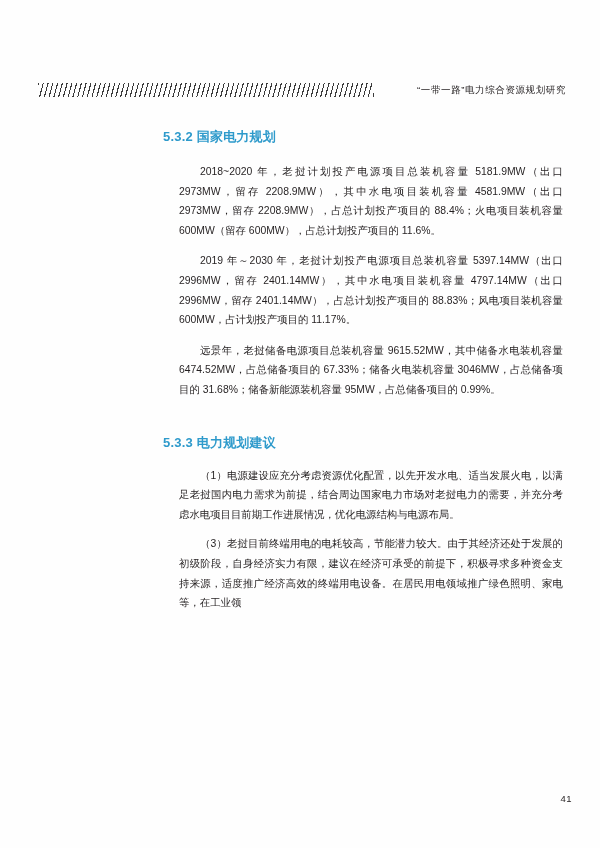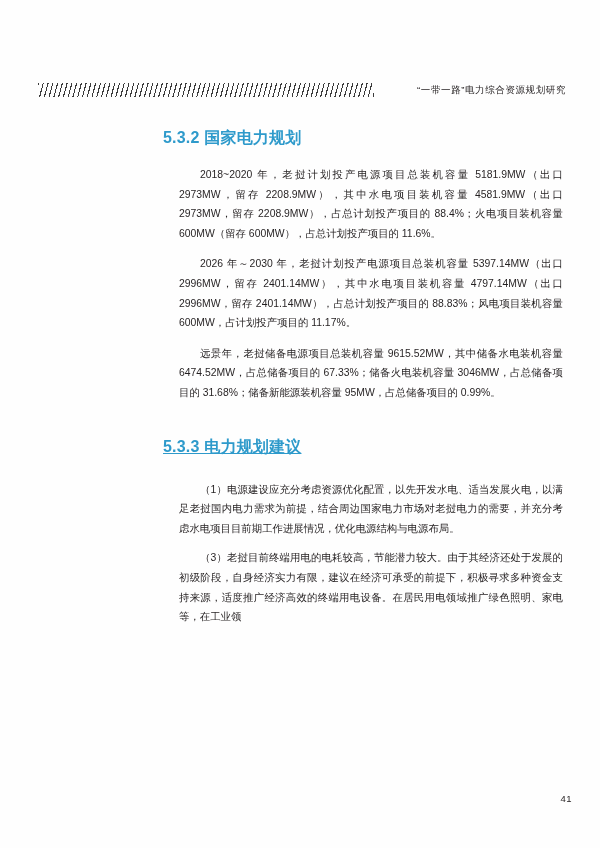--- a/index.html
+++ b/index.html
@@ -54,30 +54,29 @@
 
   
   .content {
     position: absolute;
     top: 128px;
     left: 163px;
     width: 400px;
   }
 
   h2.section-title {
-    font-size: 16px;
+    font-size: 13px;
     font-weight: 700;
     color: #2e9acb;
     margin: 0 0 16px 0;
     letter-spacing: 0.2px;
   }
   h2.section-title.second {
     margin-top: 34px;
-    margin-bottom: 22px;
-    text-decoration: underline;
+    margin-bottom: 14px;
   }
 
   p.para {
     margin: 0 0 11px 16px;
     font-size: 10.4px;
     line-height: 19.6px;
     text-align: justify;
     text-justify: inter-ideograph;
     text-indent: 21px;
     color: #231f20;
@@ -104,21 +103,21 @@
   <div class="header">
     <div class="header-rule"></div>
     <div class="header-title">“一带一路”电力综合资源规划研究</div>
   </div>
 
   <div class="content">
 
     <h2 class="section-title">5.3.2 国家电力规划</h2>
 
     <p class="para">2018~2020 年，老挝计划投产电源项目总装机容量 5181.9MW（出口 2973MW，留存 2208.9MW），其中水电项目装机容量 4581.9MW（出口 2973MW，留存 2208.9MW），占总计划投产项目的 88.4%；火电项目装机容量 600MW（留存 600MW），占总计划投产项目的 11.6%。</p>
-    <p class="para">2026 年～2030 年，老挝计划投产电源项目总装机容量 5397.14MW（出口 2996MW，留存 2401.14MW），其中水电项目装机容量 4797.14MW（出口 2996MW，留存 2401.14MW），占总计划投产项目的 88.83%；风电项目装机容量 600MW，占计划投产项目的 11.17%。</p>
+    <p class="para">2019 年～2030 年，老挝计划投产电源项目总装机容量 5397.14MW（出口 2996MW，留存 2401.14MW），其中水电项目装机容量 4797.14MW（出口 2996MW，留存 2401.14MW），占总计划投产项目的 88.83%；风电项目装机容量 600MW，占计划投产项目的 11.17%。</p>
     <p class="para">远景年，老挝储备电源项目总装机容量 9615.52MW，其中储备水电装机容量 6474.52MW，占总储备项目的 67.33%；储备火电装机容量 3046MW，占总储备项目的 31.68%；储备新能源装机容量 95MW，占总储备项目的 0.99%。</p>
 
     <h2 class="section-title second">5.3.3 电力规划建议</h2>
 
     <p class="para tight">（1）电源建设应充分考虑资源优化配置，以先开发水电、适当发展火电，以满足老挝国内电力需求为前提，结合周边国家电力市场对老挝电力的需要，并充分考虑水电项目目前期工作进展情况，优化电源结构与电源布局。</p>
     <p class="para tight">（3）老挝目前终端用电的电耗较高，节能潜力较大。由于其经济还处于发展的初级阶段，自身经济实力有限，建议在经济可承受的前提下，积极寻求多种资金支持来源，适度推广经济高效的终端用电设备。在居民用电领域推广绿色照明、家电等，在工业领</p>
 
   </div>
 
   <div class="page-number">41</div>

